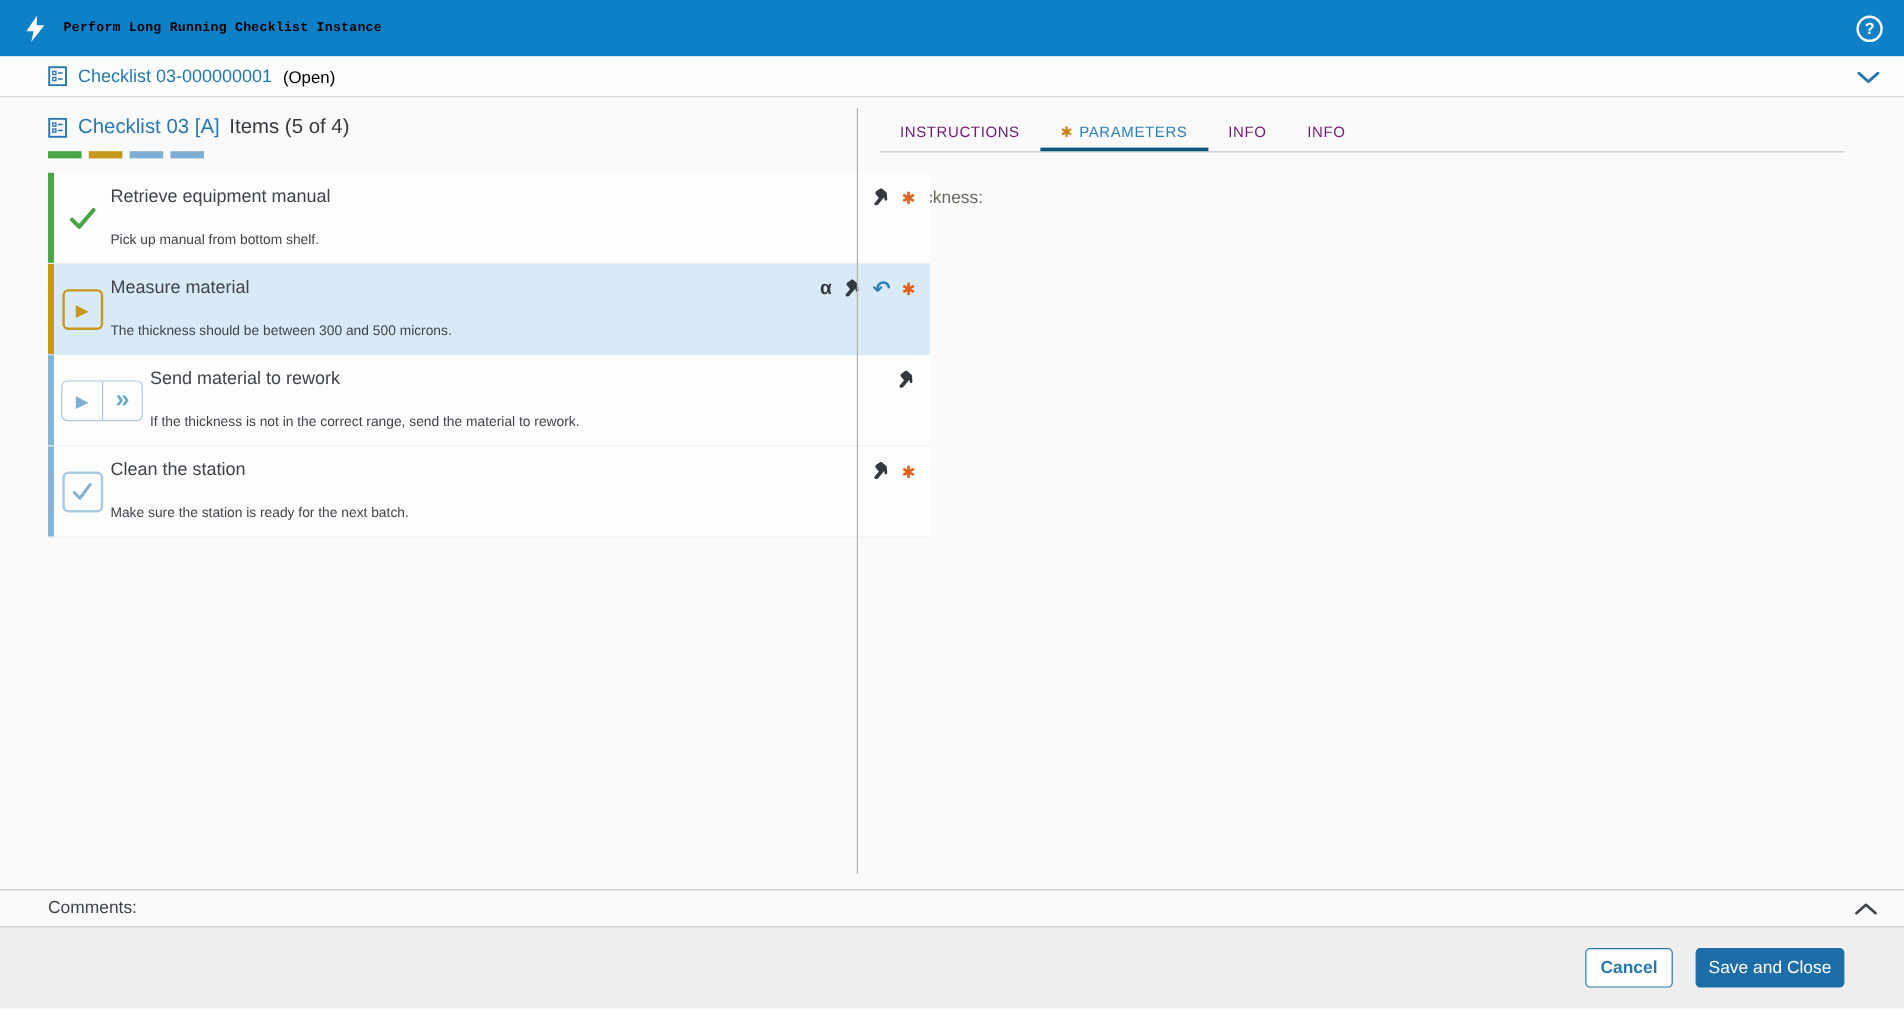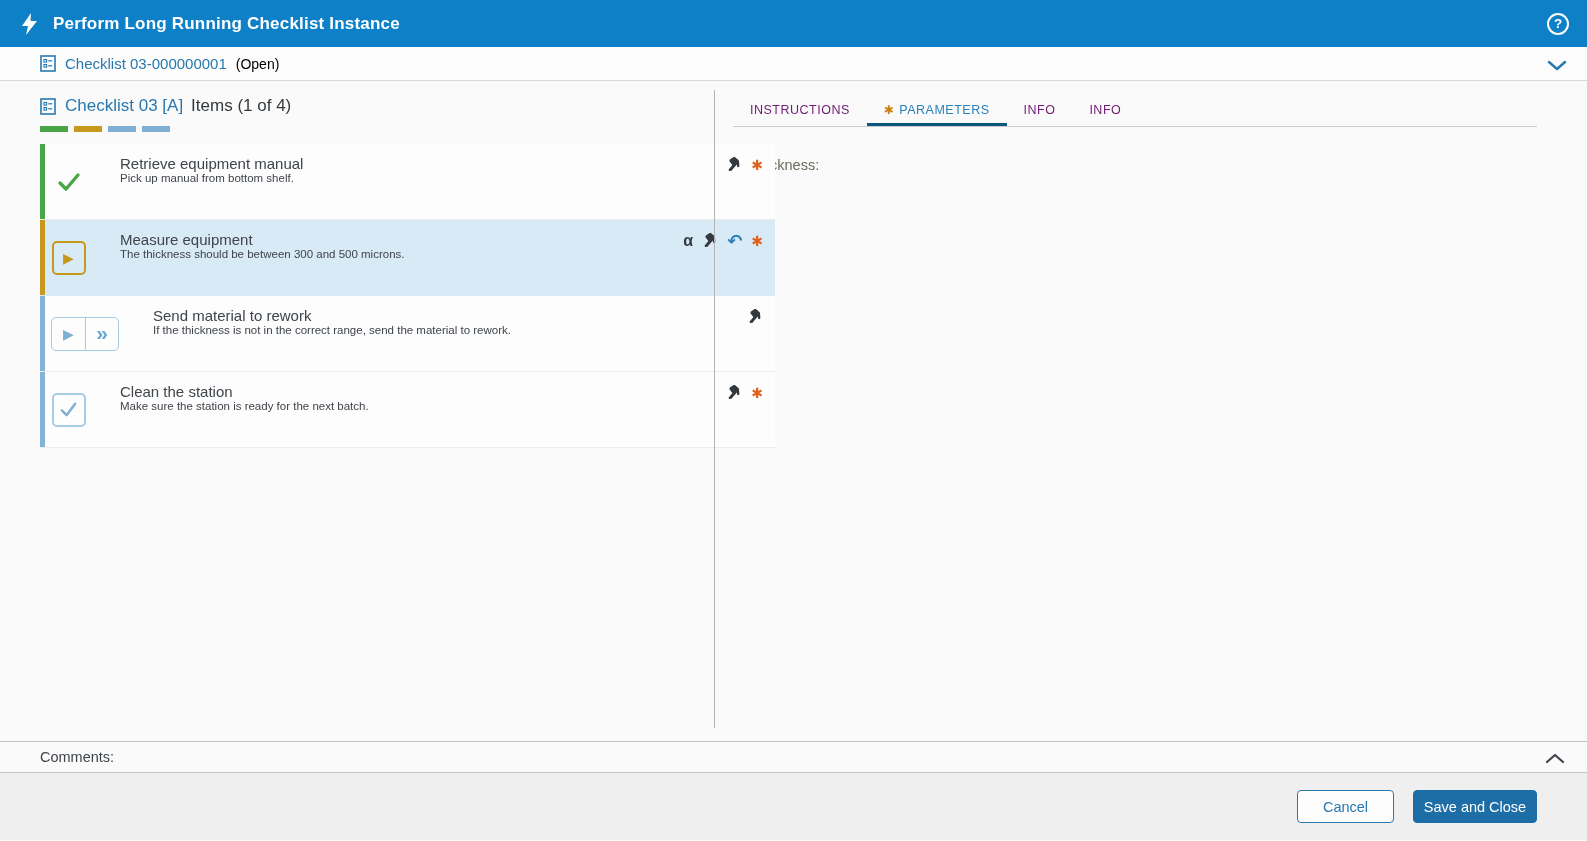--- a/index.html
+++ b/index.html
@@ -2,21 +2,21 @@
 <html><head>
 <meta charset="utf-8">
 <style>
   * { margin:0; padding:0; box-sizing:border-box; }
   html,body { width:1587px; height:841px; overflow:hidden;
     font-family:"Liberation Sans","DejaVu Sans",sans-serif; background:#fafafa; color:#3f444b; }
 
   
   .app-header { height:47px; background:#0d80c8; display:flex; align-items:center; padding:0 18px 0 20px; }
   .bolt { width:20px; height:22px; margin-right:13px; display:flex; align-items:center; }
-  .app-title { color:#ffffff; font-size:17px; font-weight:600; letter-spacing:.2px; }
+  .app-title { color:#000000; font-size:11px; font-weight:600; letter-spacing:.2px;font-family:Liberation Mono, monospace; }
   .help-btn { margin-left:auto; width:22px; height:22px; border:2px solid #fff; border-radius:50%;
     color:#fff; font-size:13.5px; font-weight:700; display:flex; align-items:center; justify-content:center; cursor:pointer; }
 
   
   .context-bar { height:34px; background:#fcfcfc; border-bottom:1px solid #d8d8d8;
     display:flex; align-items:center; padding:0 20px 0 40px; }
   .doc-icon { width:16px; height:17px; margin-right:9px; flex:none; }
   .context-link { color:#2878b0; font-size:15px; cursor:pointer; }
   .context-status { color:#000000; font-size:14px; margin-left:9px; }
   .context-chevron { margin-left:auto; width:20px; height:12px; cursor:pointer; }
@@ -35,21 +35,21 @@
   .seg { width:28px; height:6px; }
   .seg.s-done { background:#4aa546; } .seg.s-cur { background:#c6981b; } .seg.s-todo { background:#7fafd2; }
 
   .items { width:735px; }
   .item { position:relative; height:76px; display:flex; background:#fdfdfd; border-bottom:1px solid #ededed; cursor:pointer; }
   .item.selected { background:#d9eaf7; border-bottom-color:#d9eaf7; }
   .stripe { width:5px; flex:none; }
   .stripe.green { background:#4aa546; } .stripe.gold { background:#c6981b; } .stripe.blue { background:#85b3d6; }
   .icon-col { width:47px; flex:none; display:flex; align-items:center; justify-content:center; }
   .icon-col.wide { width:80px; }
-  .text-col { flex:1; display:flex; flex-direction:column; justify-content:flex-start; padding:11px 0 13px;margin-left:28px; }
+  .text-col { flex:1; display:flex; flex-direction:column; justify-content:space-between; padding:11px 0 13px; }
   .item-title { font-size:15px; color:#3f444b; }
   .item-desc { font-size:11.5px; color:#3f444b; }
   .right-icons { position:absolute; right:12px; top:11px; display:flex; align-items:center; gap:9px; height:20px; }
 
   .check-green { width:24px; height:24px; }
   .btn-state { width:34px; height:34px; border:2px solid #c6981b; border-radius:5px; background:transparent;
     display:flex; align-items:center; justify-content:center; cursor:pointer; }
   .play-glyph { font-size:14px; line-height:1; }
   .play-glyph.gold { color:#c6981b; } .play-glyph.blue { color:#7fafd2; }
   .btn-group { display:flex; border:1px solid #a8cbe4; border-radius:5px; background:#fdfdfd; overflow:hidden; }
@@ -77,21 +77,21 @@
     font-family:"Liberation Sans","DejaVu Sans",sans-serif; }
 
   
   .comments-bar { height:32px; border-top:1px solid #c2c2c2; border-bottom:1px solid #c2c2c2; background:#fafafa;
     display:flex; align-items:center; padding:0 22px 0 40px; font-size:14.5px; color:#3f444b; }
   .comments-chevron { margin-left:auto; width:20px; height:12px; cursor:pointer; }
   .footer { height:67px; background:#f0eff0; display:flex; align-items:center; justify-content:flex-end;
     gap:19px; padding-right:50px; }
   .btn { height:33px; border-radius:4px; font-size:14.5px; cursor:pointer;
     font-family:"Liberation Sans","DejaVu Sans",sans-serif; }
-  .btn-cancel { width:97px; background:#fdfdfd; border:1px solid #2878b0; color:#2878b0; }
+  .btn-cancel { width:73px; background:#fdfdfd; border:1px solid #2878b0; color:#2878b0;font-weight:bold; }
   .btn-save { width:124px; background:#1d6da6; border:1px solid #1d6da6; color:#fff; }
 </style>
 </head>
 <body>
 
 <div class="app">
 
   <header class="app-header">
     <span class="bolt">
       <svg viewBox="0 0 20 22" width="20" height="22">
@@ -128,21 +128,21 @@
         <span class="doc-icon">
           <svg viewBox="0 0 16 17" width="16" height="17">
             <rect x="1" y="1" width="14" height="15" fill="#fafafa" stroke="#2878b0" stroke-width="1.6"></rect>
             <rect x="4" y="4.5" width="2.6" height="2.6" fill="none" stroke="#2878b0" stroke-width="1.1"></rect>
             <line x1="8.2" y1="5.8" x2="12.2" y2="5.8" stroke="#2878b0" stroke-width="1.2"></line>
             <rect x="4" y="9.5" width="2.6" height="2.6" fill="none" stroke="#2878b0" stroke-width="1.1"></rect>
             <line x1="8.2" y1="10.8" x2="12.2" y2="10.8" stroke="#2878b0" stroke-width="1.2"></line>
           </svg>
         </span>
         <span class="panel-link">Checklist 03 [A]</span>
-        <span class="items-count">Items (1 of 4)</span>
+        <span class="items-count">Items (5 of 4)</span>
       </div>
 
       <div class="progress-row">
         <span class="seg s-done"></span>
         <span class="seg s-cur"></span>
         <span class="seg s-todo"></span>
         <span class="seg s-todo"></span>
       </div>
 
       <div class="items">
@@ -171,21 +171,21 @@
         </div>
 
         <div class="item selected">
           <div class="stripe gold"></div>
           <div class="icon-col">
             <span class="btn-state">
               <span class="play-glyph gold">▶</span>
             </span>
           </div>
           <div class="text-col">
-            <div class="item-title">Measure equipment</div>
+            <div class="item-title">Measure material</div>
             <div class="item-desc">The thickness should be between 300 and 500 microns.</div>
           </div>
           <div class="right-icons">
             <span class="alpha-glyph">α</span>
             <span class="hand-icon">
               <svg viewBox="0 0 24 24" width="16" height="16">
                   <path fill="#33393e" d="M10.3 2.3c0-1 .8-1.8 1.8-1.8s1.8.8 1.8 1.8v8.2l.9.1 5.2 1.1c1.1.2 1.9 1.2 1.9 2.3 0 .3 0 .5-.1.8l-1.5 5.4c-.3 1-1.2 1.7-2.3 1.7h-6.3c-.7 0-1.4-.3-1.9-.8l-5-5.2c-.6-.7-.6-1.8.1-2.4.6-.6 1.6-.6 2.3 0l2.1 1.9V2.3z"></path>
                 </svg>
             </span>
             <span class="undo-glyph">↶</span>

